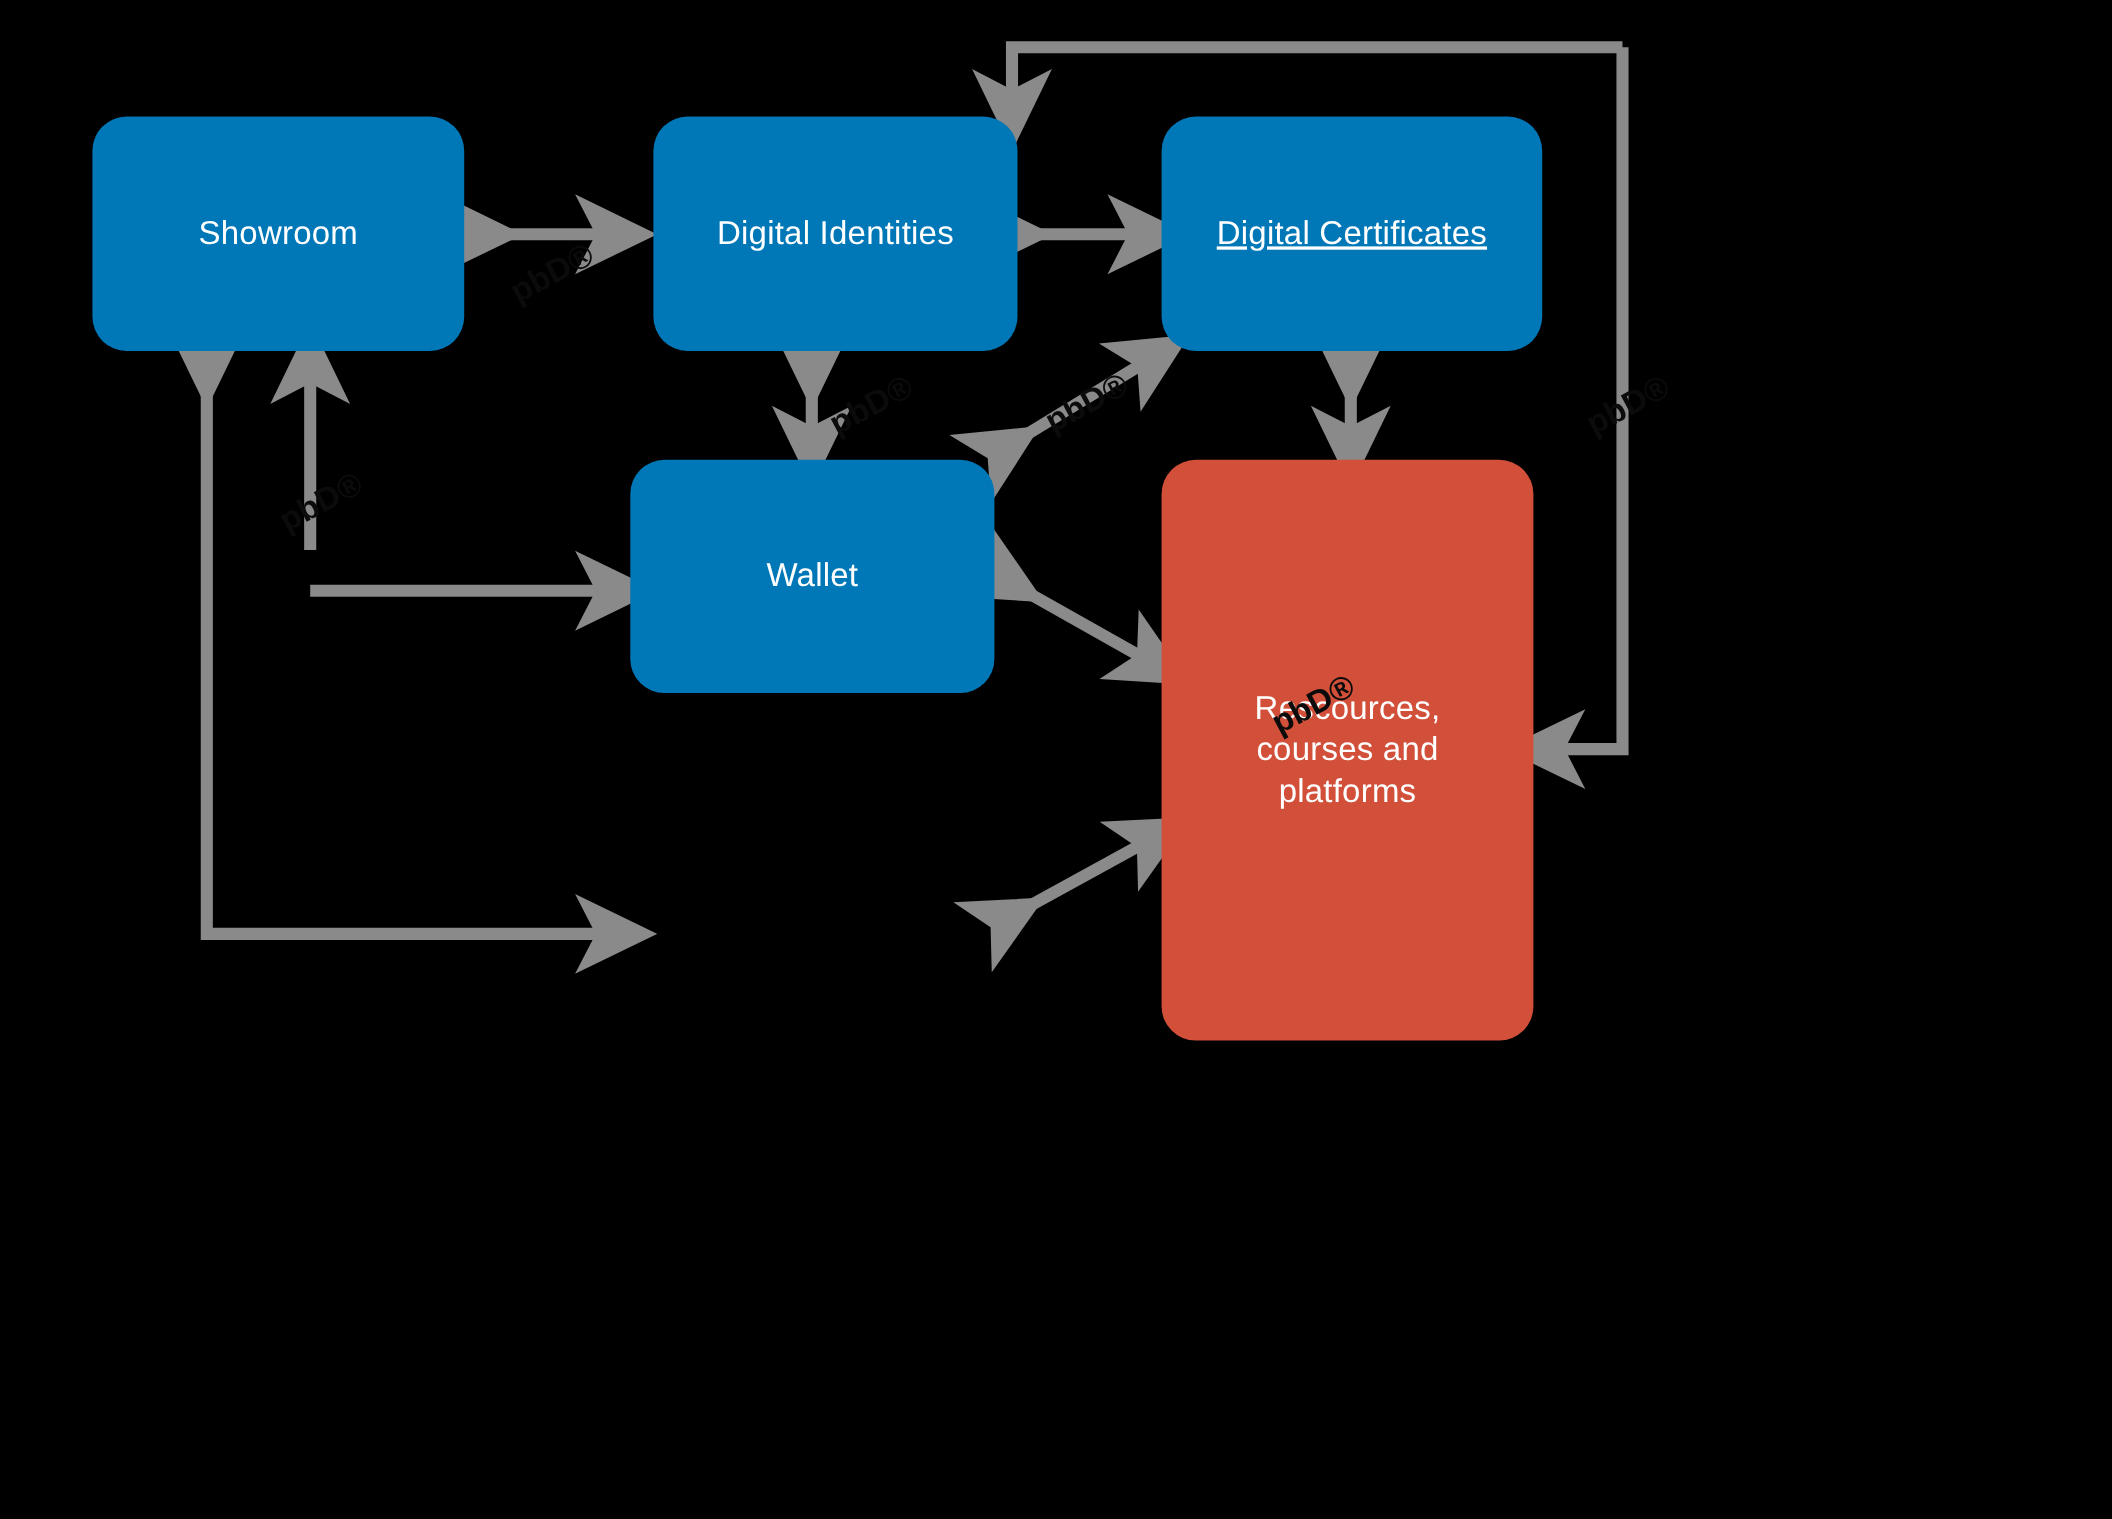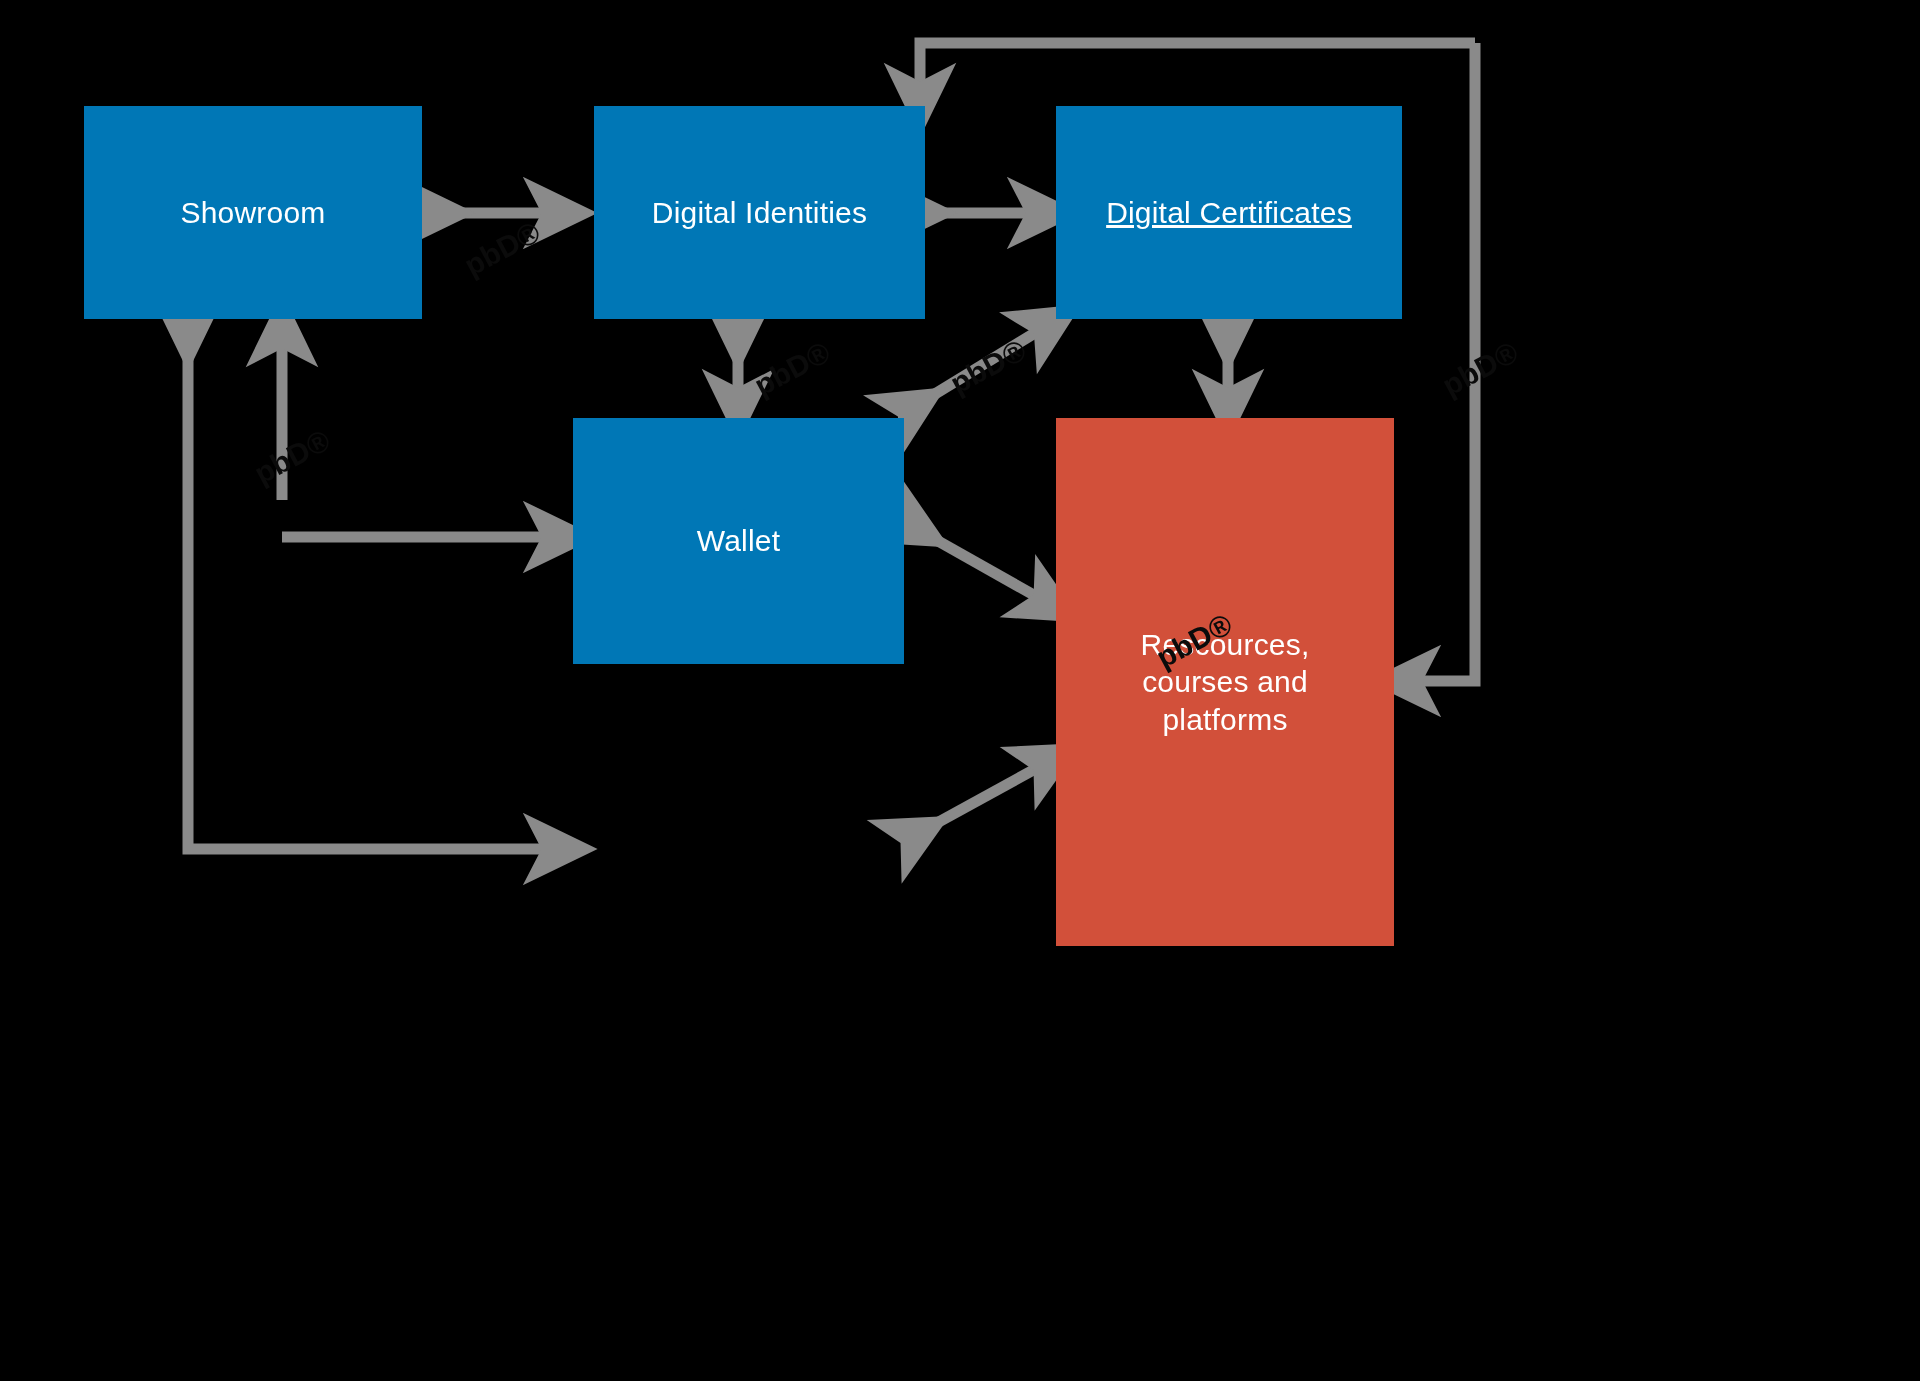--- a/index.html
+++ b/index.html
@@ -17,20 +17,21 @@
   }
   .node {
     position: absolute;
     display: flex;
     align-items: center;
     justify-content: center;
     text-align: center;
     box-sizing: border-box;
     line-height: 1.25;
     letter-spacing: 0.2px;
+    border-radius: 31px;
   }
   .node-label {
     display: block;
     white-space: pre-line;
   }
   .blue   { background: #0077b6; color: #ffffff; }
   .red    { background: #d2503a; color: #ffffff; }
   .grey   { background: #c8c8c8; color: #111111; }
 
   svg.edges {
@@ -98,21 +99,21 @@
   </div>
 
   <div class="node blue" style="left:594px; top:106px; width:331px; height:213px; font-size:30px;">
     <span class="node-label">Digital Identities</span>
   </div>
 
   <div class="node blue" style="left:1056px; top:106px; width:346px; height:213px; font-size:30px;text-decoration:underline;">
     <span class="node-label">Digital Certificates</span>
   </div>
 
-  <div class="node blue" style="left:573px; top:418px; width:331px; height:246px; font-size:30px;">
+  <div class="node blue" style="left:573px; top:418px; width:331px; height:212px; font-size:30px;">
     <span class="node-label">Wallet</span>
   </div>
 
   <div class="node red" style="left:1056px; top:418px; width:338px; height:528px; font-size:30px;">
     <span class="node-label">Rescources,
 courses and
 platforms</span>
   </div>
 
 

